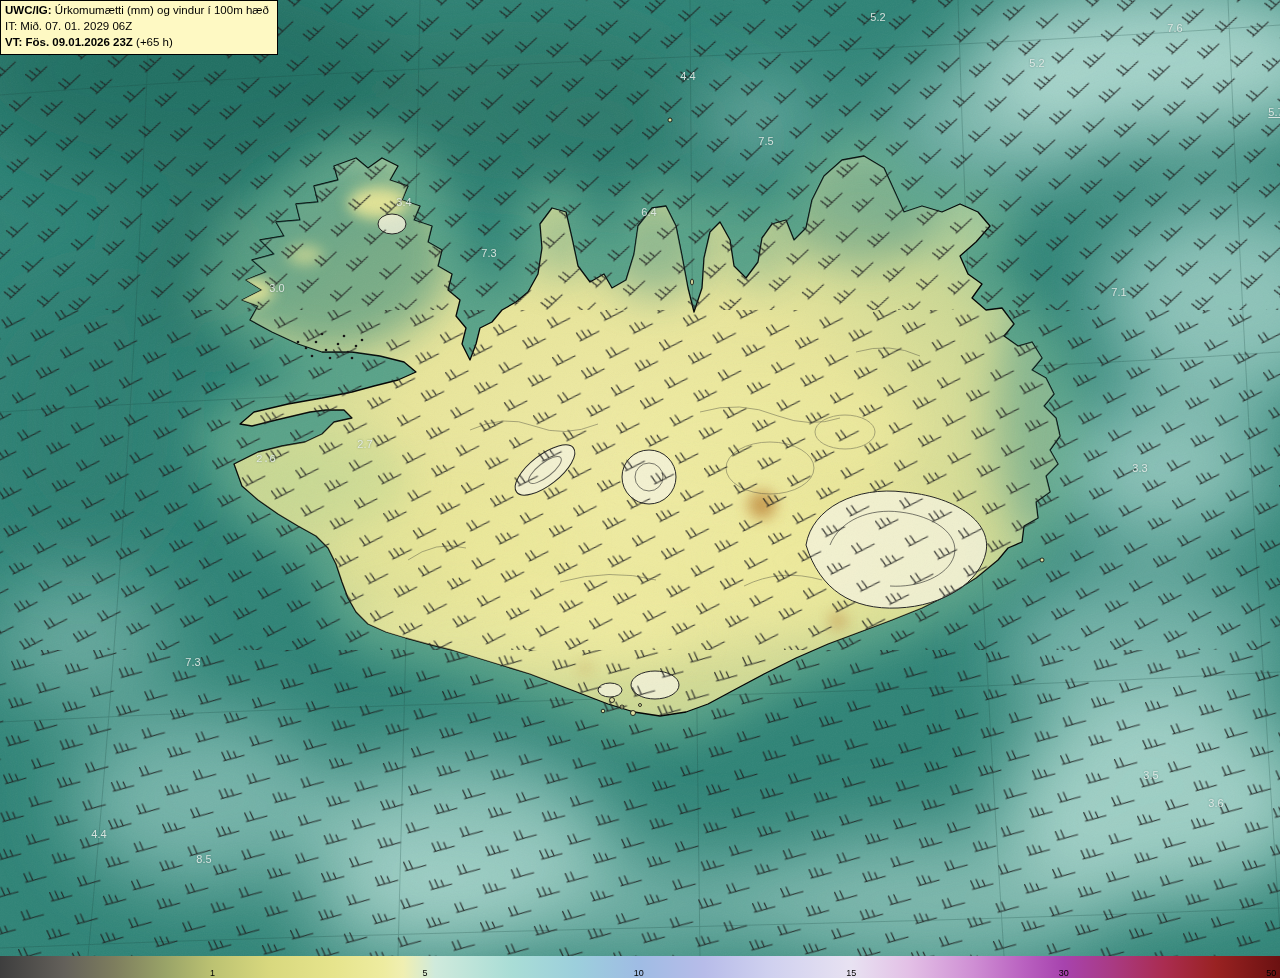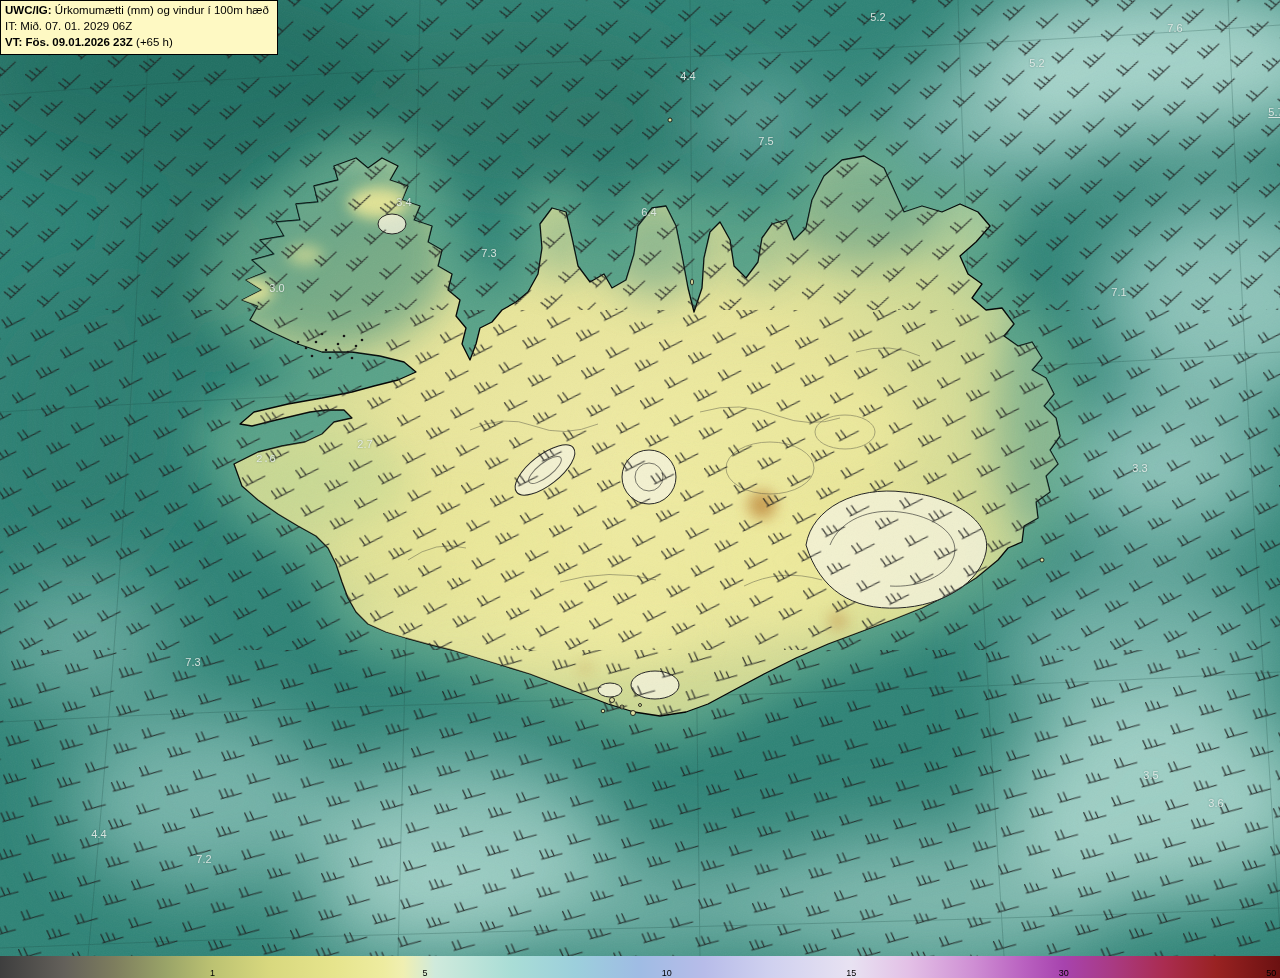--- a/index.html
+++ b/index.html
@@ -226,33 +226,33 @@
       <span class="contour-label" style="left: 461px; top: 253px;">7.3</span>
       <span class="contour-label" style="left: 249px; top: 288px;">3.0</span>
       <span class="contour-label" style="left: 1091px; top: 292px;">7.1</span>
       <span class="contour-label" style="left: 337px; top: 444px;">2.7</span>
       <span class="contour-label" style="left: 238px; top: 459px; font-family: Liberation Mono, monospace;">2.6</span>
       <span class="contour-label" style="left: 1112px; top: 468px;">3.3</span>
       <span class="contour-label" style="left: 165px; top: 662px;">7.3</span>
       <span class="contour-label" style="left: 1123px; top: 775px;">3.5</span>
       <span class="contour-label" style="left: 1188px; top: 803px;">3.6</span>
       <span class="contour-label" style="left: 71px; top: 834px;">4.4</span>
-      <span class="contour-label" style="left: 176px; top: 859px;">7.2</span>
+      <span class="contour-label" style="left: 176px; top: 859px;">8.5</span>
     </div>
 </div>
 
 <div id="title-box">
   <div class="t-line"><b>UWC/IG:</b><span> Úrkomumætti (mm) og vindur í 100m hæð</span></div>
   <div class="t-line">IT: Mið. 07. 01. 2029 06Z</div>
   <div class="t-line"><b>VT: Fös. 09.01.2026 23Z</b><span> (+65 h)</span></div>
 </div>
 
 <div id="colorbar">
   <div id="colorbar-gradient" style="background: linear-gradient(90deg, rgb(62, 62, 62) 0%, rgb(99, 96, 90) 5%, rgb(126, 126, 94) 9%, rgb(154, 164, 104) 13%, rgb(188, 194, 114) 16.6%, rgb(216, 216, 126) 21%, rgb(230, 228, 140) 26%, rgb(238, 236, 160) 30%, rgb(240, 239, 178) 31.5%, rgb(207, 234, 220) 34%, rgb(169, 221, 214) 40%, rgb(156, 207, 220) 45%, rgb(159, 188, 228) 49.9%, rgb(183, 188, 233) 55%, rgb(207, 208, 239) 60%, rgb(232, 226, 242) 66.5%, rgb(227, 192, 230) 71%, rgb(207, 143, 212) 76%, rgb(185, 97, 192) 80%, rgb(167, 67, 174) 83.1%, rgb(169, 58, 130) 87%, rgb(170, 44, 80) 91%, rgb(153, 34, 34) 95%, rgb(107, 17, 17) 100%);"></div>
   <div id="colorbar-ticks">
       <span class="cb-tick" style="left: 16.6%;">1</span>
       <span class="cb-tick" style="left: 33.2%;">5</span>
-      <span class="cb-tick" style="left: 49.9%; margin-left: 28px;">10</span>
+      <span class="cb-tick" style="left: 49.9%;">10</span>
       <span class="cb-tick" style="left: 66.5%;">15</span>
       <span class="cb-tick" style="left: 83.1%;">30</span>
       <span class="cb-tick" style="left: 99.7%; transform: translateX(-100%);">50</span>
     </div>
 </div>
 
 </body></html>

